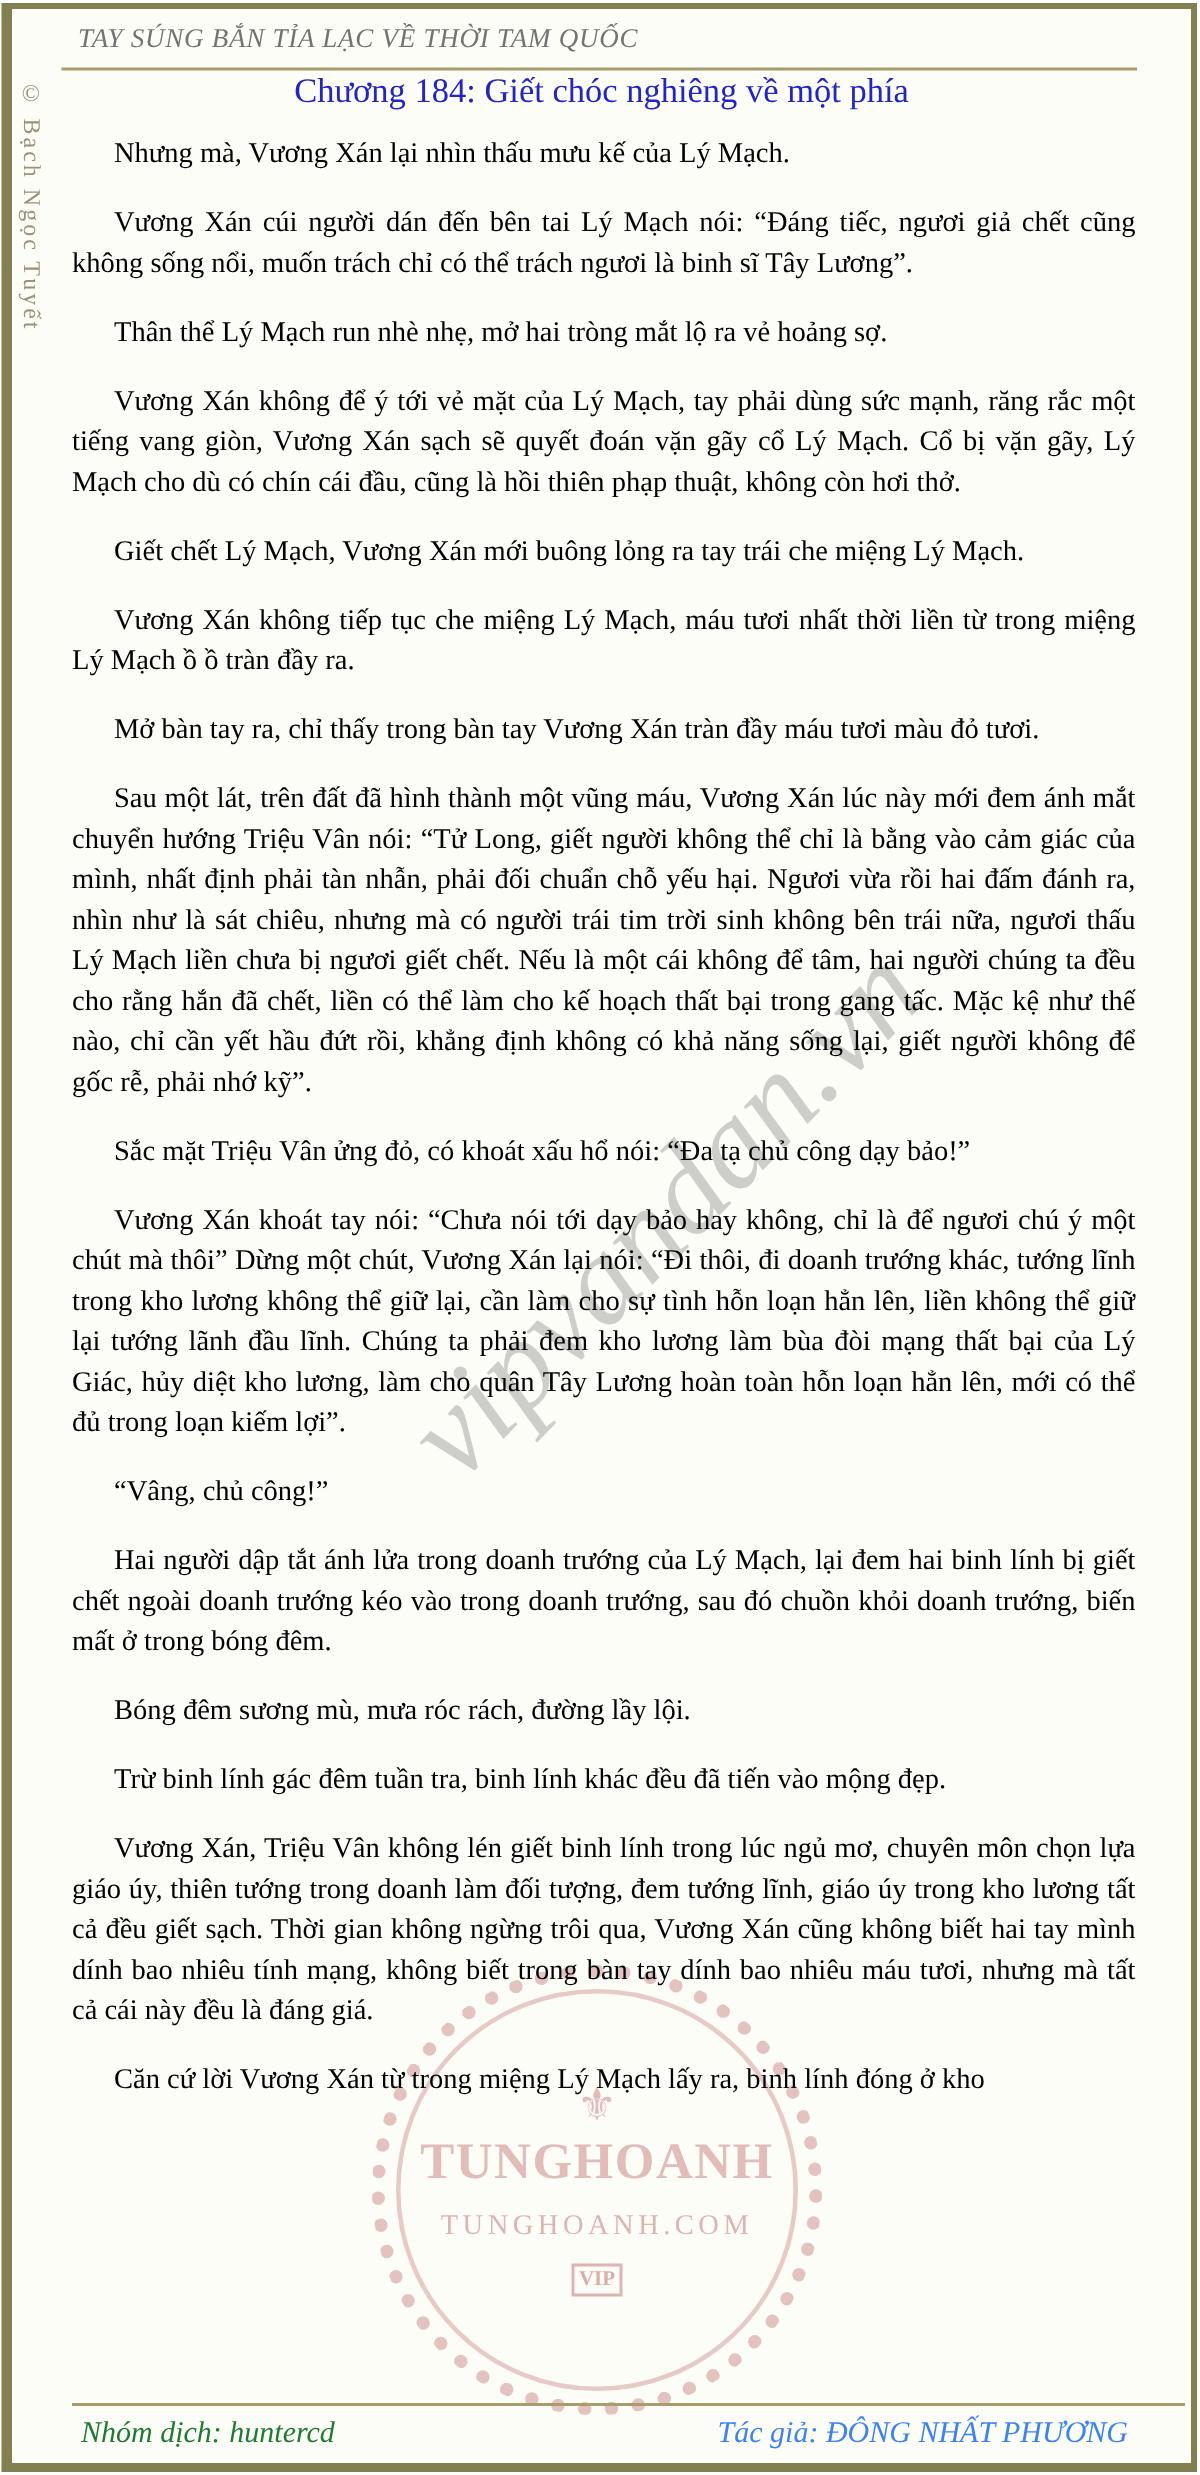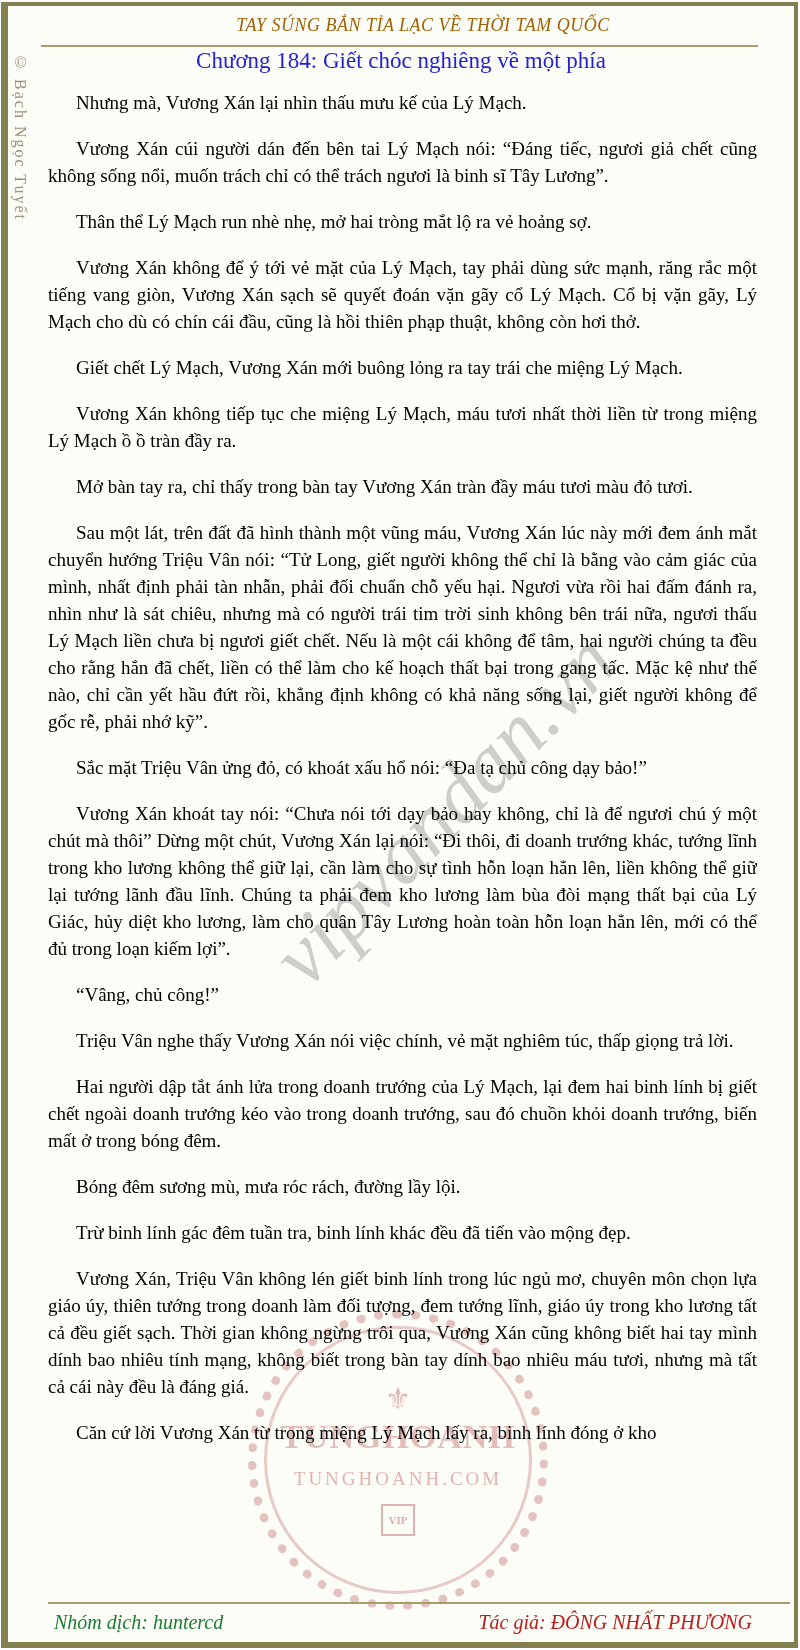--- a/index.html
+++ b/index.html
@@ -10,21 +10,21 @@
   }
   .frame {
     position:absolute; left:1px; top:2px; right:2px; bottom:2px;
     border:4px solid #82804f; border-left-width:7px; border-bottom-width:6px;
     background:#fdfdf8; box-sizing:border-box;
   }
   .page-inner { position:relative; width:100%; height:100%; overflow:hidden; }
 
   .novel-title {
     margin:9px 0 0 44px; font-size:18px; font-style:italic;
-    color:#a16207; letter-spacing:0.5px; position:relative; z-index:2;text-align:center;
+    color:#737373; letter-spacing:0.5px; position:relative; z-index:2;
   }
   .rule-top { width:717px; height:2px; background:#a79c6c; margin:9px 0 0 33px; position:relative; z-index:2; }
   .chapter-title {
     text-align:center; font-size:23px; color:#2323cc; margin-top:1px;
     position:relative; z-index:2;
   }
 
   .copyright {
     position:absolute; left:3px; top:48px; writing-mode:vertical-rl;
     font-size:16px; color:#9a927a; letter-spacing:2px; z-index:2;
@@ -56,34 +56,34 @@
   .seal-ornament { font-size:30px; color:rgba(192,108,108,0.45); line-height:1; margin-bottom:6px; }
   .seal-main {
     font-size:34px; font-weight:bold; letter-spacing:1px;
     color:rgba(192,108,108,0.45); line-height:1;
   }
   .seal-sub {
     font-size:19px; font-weight:normal; letter-spacing:3px;
     color:rgba(192,108,108,0.50); margin-top:14px;
   }
   .seal-vip {
-    margin-top:14px; width:34px; height:32px; box-sizing:border-box;
+    margin-top:14px; width:34px; height:22px; box-sizing:border-box;
     border:2px solid rgba(192,108,108,0.50);
     display:flex; align-items:center; justify-content:center;
-    font-size:11px; font-weight:bold; color:rgba(192,108,108,0.55);
+    font-size:14px; font-weight:bold; color:rgba(192,108,108,0.55);
   }
 
   .footer { position:absolute; left:40px; right:2px; bottom:2px; z-index:3; }
   .footer-rule { width:742px; height:2px; background:#a79c6c; }
   .footer-row {
     display:flex; justify-content:space-between; align-items:center;
     font-style:italic; font-size:20px; padding:7px 40px 6px 6px;
   }
   .translator { color:#1d7b33; }
-  .author { color:#b91c1c; }
+  .author { color:#3b82f6; }
 </style>
 </head>
 <body>
 
 <div class="frame">
   <div class="page-inner">
 
     <div class="copyright">© Bạch Ngọc Tuyết</div>
 
     <div class="wm-diagonal">vipvandan.vn</div>
@@ -107,21 +107,20 @@
         <p>Vương Xán cúi người dán đến bên tai Lý Mạch nói: “Đáng tiếc, ngươi giả chết cũng không sống nổi, muốn trách chỉ có thể trách ngươi là binh sĩ Tây Lương”.</p>
         <p>Thân thể Lý Mạch run nhè nhẹ, mở hai tròng mắt lộ ra vẻ hoảng sợ.</p>
         <p>Vương Xán không để ý tới vẻ mặt của Lý Mạch, tay phải dùng sức mạnh, răng rắc một tiếng vang giòn, Vương Xán sạch sẽ quyết đoán vặn gãy cổ Lý Mạch. Cổ bị vặn gãy, Lý Mạch cho dù có chín cái đầu, cũng là hồi thiên phạp thuật, không còn hơi thở.</p>
         <p>Giết chết Lý Mạch, Vương Xán mới buông lỏng ra tay trái che miệng Lý Mạch.</p>
         <p>Vương Xán không tiếp tục che miệng Lý Mạch, máu tươi nhất thời liền từ trong miệng Lý Mạch ồ ồ tràn đầy ra.</p>
         <p>Mở bàn tay ra, chỉ thấy trong bàn tay Vương Xán tràn đầy máu tươi màu đỏ tươi.</p>
         <p>Sau một lát, trên đất đã hình thành một vũng máu, Vương Xán lúc này mới đem ánh mắt chuyển hướng Triệu Vân nói: “Tử Long, giết người không thể chỉ là bằng vào cảm giác của mình, nhất định phải tàn nhẫn, phải đối chuẩn chỗ yếu hại. Ngươi vừa rồi hai đấm đánh ra, nhìn như là sát chiêu, nhưng mà có người trái tim trời sinh không bên trái nữa, ngươi thấu Lý Mạch liền chưa bị ngươi giết chết. Nếu là một cái không để tâm, hai người chúng ta đều cho rằng hắn đã chết, liền có thể làm cho kế hoạch thất bại trong gang tấc. Mặc kệ như thế nào, chỉ cần yết hầu đứt rồi, khẳng định không có khả năng sống lại, giết người không để gốc rễ, phải nhớ kỹ”.</p>
         <p>Sắc mặt Triệu Vân ửng đỏ, có khoát xấu hổ nói: “Đa tạ chủ công dạy bảo!”</p>
         <p>Vương Xán khoát tay nói: “Chưa nói tới dạy bảo hay không, chỉ là để ngươi chú ý một chút mà thôi” Dừng một chút, Vương Xán lại nói: “Đi thôi, đi doanh trướng khác, tướng lĩnh trong kho lương không thể giữ lại, cần làm cho sự tình hỗn loạn hẳn lên, liền không thể giữ lại tướng lãnh đầu lĩnh. Chúng ta phải đem kho lương làm bùa đòi mạng thất bại của Lý Giác, hủy diệt kho lương, làm cho quân Tây Lương hoàn toàn hỗn loạn hẳn lên, mới có thể đủ trong loạn kiếm lợi”.</p>
         <p>“Vâng, chủ công!”</p>
-        <p>Triệu Vân nghe thấy Vương Xán nói việc chính, vẻ mặt nghiêm túc, thấp giọng trả lời.</p>
         <p>Hai người dập tắt ánh lửa trong doanh trướng của Lý Mạch, lại đem hai binh lính bị giết chết ngoài doanh trướng kéo vào trong doanh trướng, sau đó chuồn khỏi doanh trướng, biến mất ở trong bóng đêm.</p>
         <p>Bóng đêm sương mù, mưa róc rách, đường lầy lội.</p>
         <p>Trừ binh lính gác đêm tuần tra, binh lính khác đều đã tiến vào mộng đẹp.</p>
         <p>Vương Xán, Triệu Vân không lén giết binh lính trong lúc ngủ mơ, chuyên môn chọn lựa giáo úy, thiên tướng trong doanh làm đối tượng, đem tướng lĩnh, giáo úy trong kho lương tất cả đều giết sạch. Thời gian không ngừng trôi qua, Vương Xán cũng không biết hai tay mình dính bao nhiêu tính mạng, không biết trong bàn tay dính bao nhiêu máu tươi, nhưng mà tất cả cái này đều là đáng giá.</p>
         <p>Căn cứ lời Vương Xán từ trong miệng Lý Mạch lấy ra, binh lính đóng ở kho</p>
       </div>
 
     <div class="footer">
       <div class="footer-rule"></div>
       <div class="footer-row">

